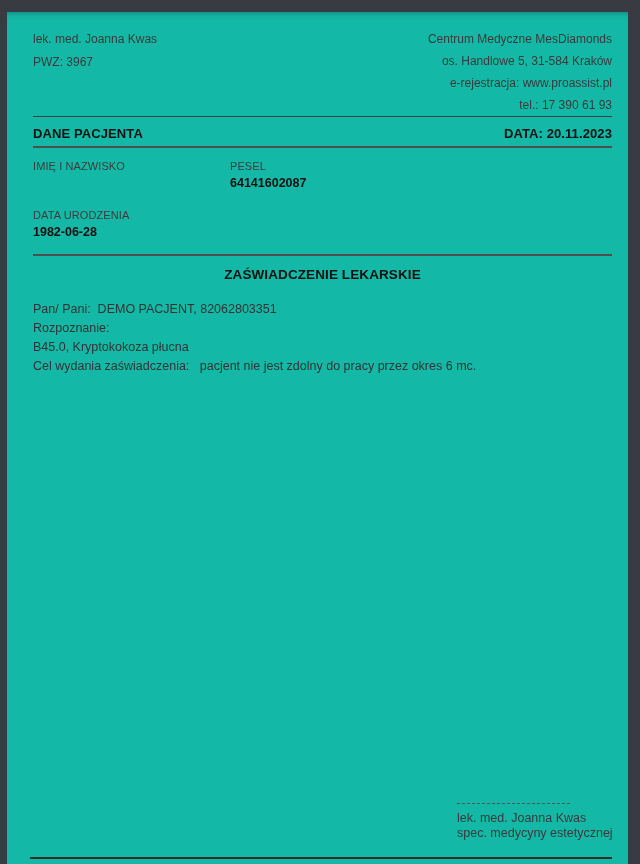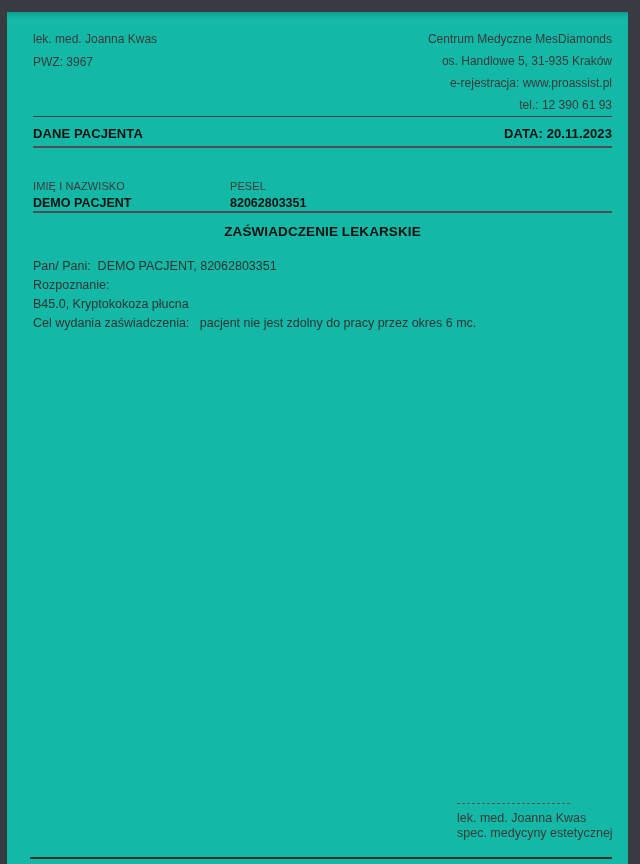--- a/index.html
+++ b/index.html
@@ -39,21 +39,21 @@
     font-weight: bold; font-size: 13px; color: #111;
     letter-spacing: 0.1px;
   }
   
   .fields-grid {
     display: grid;
     grid-template-columns: 197px 197px 1fr;
     margin-top: 11px;
   }
   .fields-grid.second { margin-top: 17px; margin-bottom: 14px; }
-  .field-label { font-size: 11px; color: #3c3c3c; line-height: 14px; letter-spacing: 0.1px; margin-top: 20px; }
+  .field-label { font-size: 11px; color: #3c3c3c; line-height: 14px; letter-spacing: 0.1px; }
   .field-value { font-size: 12.5px; font-weight: bold; color: #111; line-height: 16px; margin-top: 2px; }
   
   .cert-title {
     margin-top: 11px;
     text-align: center;
     font-size: 13.5px; font-weight: bold; color: #111;
     letter-spacing: 0.1px;
   }
   .cert-body { margin-top: 20px; }
   .cert-body p {
@@ -86,46 +86,51 @@
 <div class="viewer">
   <div class="page">
 
     <div class="header">
       <div class="header-left">
         <p>lek. med. Joanna Kwas</p>
         <p>PWZ: 3967</p>
       </div>
       <div class="header-right">
         <p>Centrum Medyczne MesDiamonds</p>
-        <p>os. Handlowe 5, 31-935 Kraków</p>
+        <p>os. Handlowe 5, 31-584 Kraków</p>
         <p>e-rejestracja: www.proassist.pl</p>
-        <p>tel.: 12 390 61 93</p>
+        <p>tel.: 17 390 61 93</p>
       </div>
     </div>
 
     <div class="rule-thin"></div>
 
     <div class="section-head">
       <span class="head-label">DANE PACJENTA</span>
       <span class="head-label">DATA: 20.11.2023</span>
     </div>
 
     <div class="rule-med"></div>
 
     <div class="fields-grid">
       <div class="field">
         <div class="field-label">IMIĘ I NAZWISKO</div>
-        <div class="field-value">DEMO PACJENT</div>
       </div>
       <div class="field">
         <div class="field-label">PESEL</div>
-        <div class="field-value">82062803351</div>
+        <div class="field-value">64141602087</div>
       </div>
     </div>
 
+    <div class="fields-grid second">
+      <div class="field">
+        <div class="field-label">DATA URODZENIA</div>
+        <div class="field-value">1982-06-28</div>
+      </div>
+    </div>
 
     <div class="rule-med"></div>
 
     <div class="cert-title">ZAŚWIADCZENIE LEKARSKIE</div>
 
     <div class="cert-body">
       <p>Pan/ Pani:  DEMO PACJENT, 82062803351</p>
       <p>Rozpoznanie:</p>
       <p>B45.0, Kryptokokoza płucna</p>
       <p>Cel wydania zaświadczenia:   pacjent nie jest zdolny do pracy przez okres 6 mc.</p>

